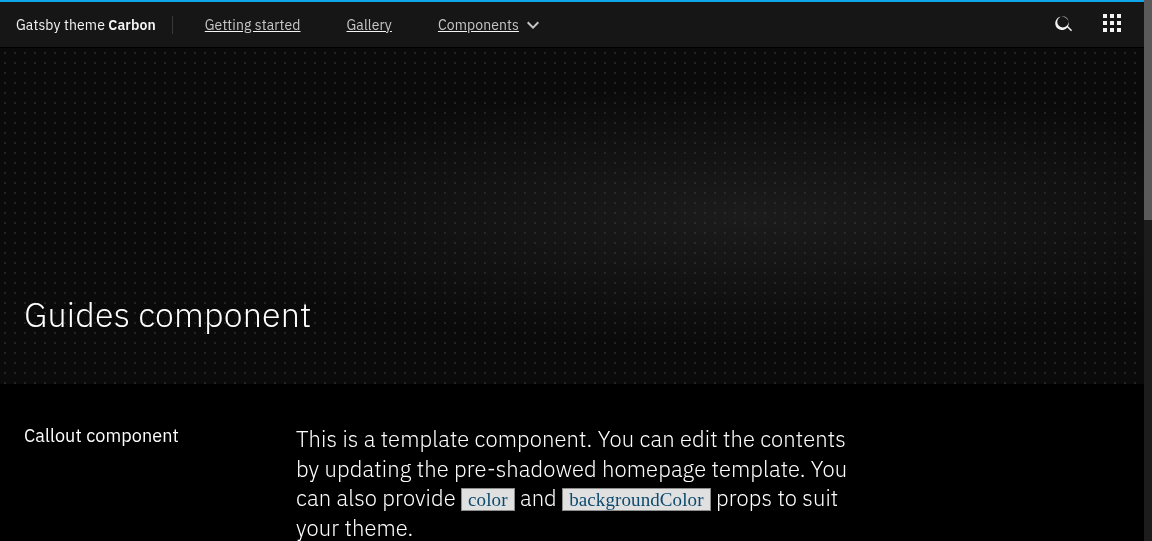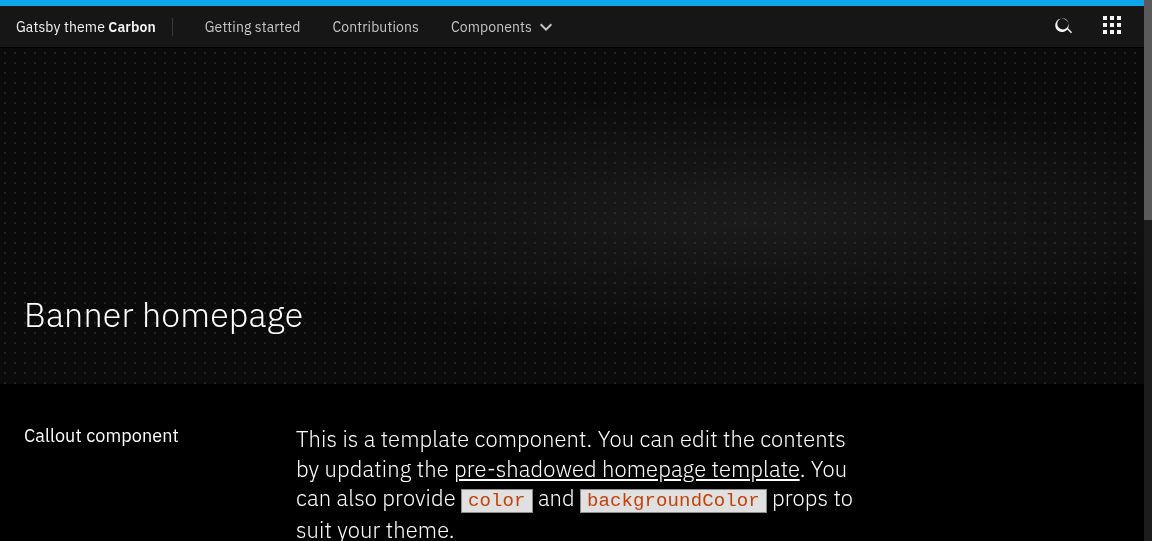--- a/index.html
+++ b/index.html
@@ -20,41 +20,42 @@
       background: #000;
     }
     .header {
       height: 48px;
       background: #161616;
       border-bottom: 1px solid #000;
       display: flex;
       align-items: center;
       padding: 0 16px;
       position: relative;
-      border-top: 6px solid #0ea5e9;
+      border-top: 2px solid #0ea5e9;
     }
     .brand {
       font-size: 14px;
       letter-spacing: 0.1px;
       color: #f4f4f4;
       white-space: nowrap;
       padding-right: 16px;
       border-right: 1px solid #393939;
     }
     .brand-normal {
       font-weight: 400;
     }
     .brand-bold {
       font-weight: 600;
     }
     .nav {
       display: flex;
       align-items: center;
       margin-left: 16px;
-      gap: 0;
+      gap: 14px;
+      text-decoration: underline;
     }
     .nav-item {
       display: flex;
       align-items: center;
       padding: 0 16px;
       height: 48px;
       font-size: 14px;
       color: #c6c6c6;
       cursor: pointer;
       letter-spacing: 0.1px;
@@ -121,27 +122,26 @@
     .callout-body {
       font-size: 22px;
       line-height: 1.35;
       font-weight: 300;
       color: #fff;
       max-width: 560px;
       letter-spacing: 0.1px;
     }
     .callout-body a {
       color: #fff;
-      text-decoration: underline;
       cursor: pointer;
     }
     .callout-body code {
-      font-family: Liberation Mono, monospace;
+      font-family: Liberation Serif, serif;
       background: #e0e0e0;
-      color: #c2410c;
+      color: #0c4a6e;
       border: 1px solid #8d8d8d;
       padding: 0px 6px;
       font-size: 19px;
       border-radius: 0;
     }
     .scrollbar-track {
       position: absolute;
       right: 0;
       top: 0;
       bottom: 0;
@@ -164,21 +164,21 @@
 <div class="viewport">
   <header class="header">
     <div class="brand">
       <span class="brand-normal">Gatsby theme </span><span class="brand-bold">Carbon</span>
     </div>
     <nav class="nav">
       <div class="nav-item">
         <span>Getting started</span>
       </div>
       <div class="nav-item">
-        <span>Contributions</span>
+        <span>Gallery</span>
       </div>
       <div class="nav-item">
         <span>Components</span>
         <span class="chevron">
           <svg width="12" height="8" viewBox="0 0 12 8">
               <path d="M6 8L0 2l1.4-1.4L6 5.2l4.6-4.6L12 2z"></path>
             </svg>
         </span>
       </div>
     </nav>
@@ -202,21 +202,21 @@
             <rect x="0" y="14" width="4" height="4"></rect>
               <rect x="7" y="14" width="4" height="4"></rect>
               <rect x="14" y="14" width="4" height="4"></rect>
           </svg>
         </span>
       </div>
     </div>
   </header>
 
   <section class="banner">
-    <h1>Banner homepage</h1>
+    <h1>Guides component</h1>
   </section>
 
   <section class="callout">
     <div class="callout-title">Callout component</div>
     <div class="callout-body">
       <span>This is a template component. You can edit the contents by updating the </span><a>pre-shadowed homepage template</a><span>. You can also provide </span><code>color</code><span> and </span><code>backgroundColor</code><span> props to suit your theme.</span>
     </div>
   </section>
 
   <div class="scrollbar-track">

